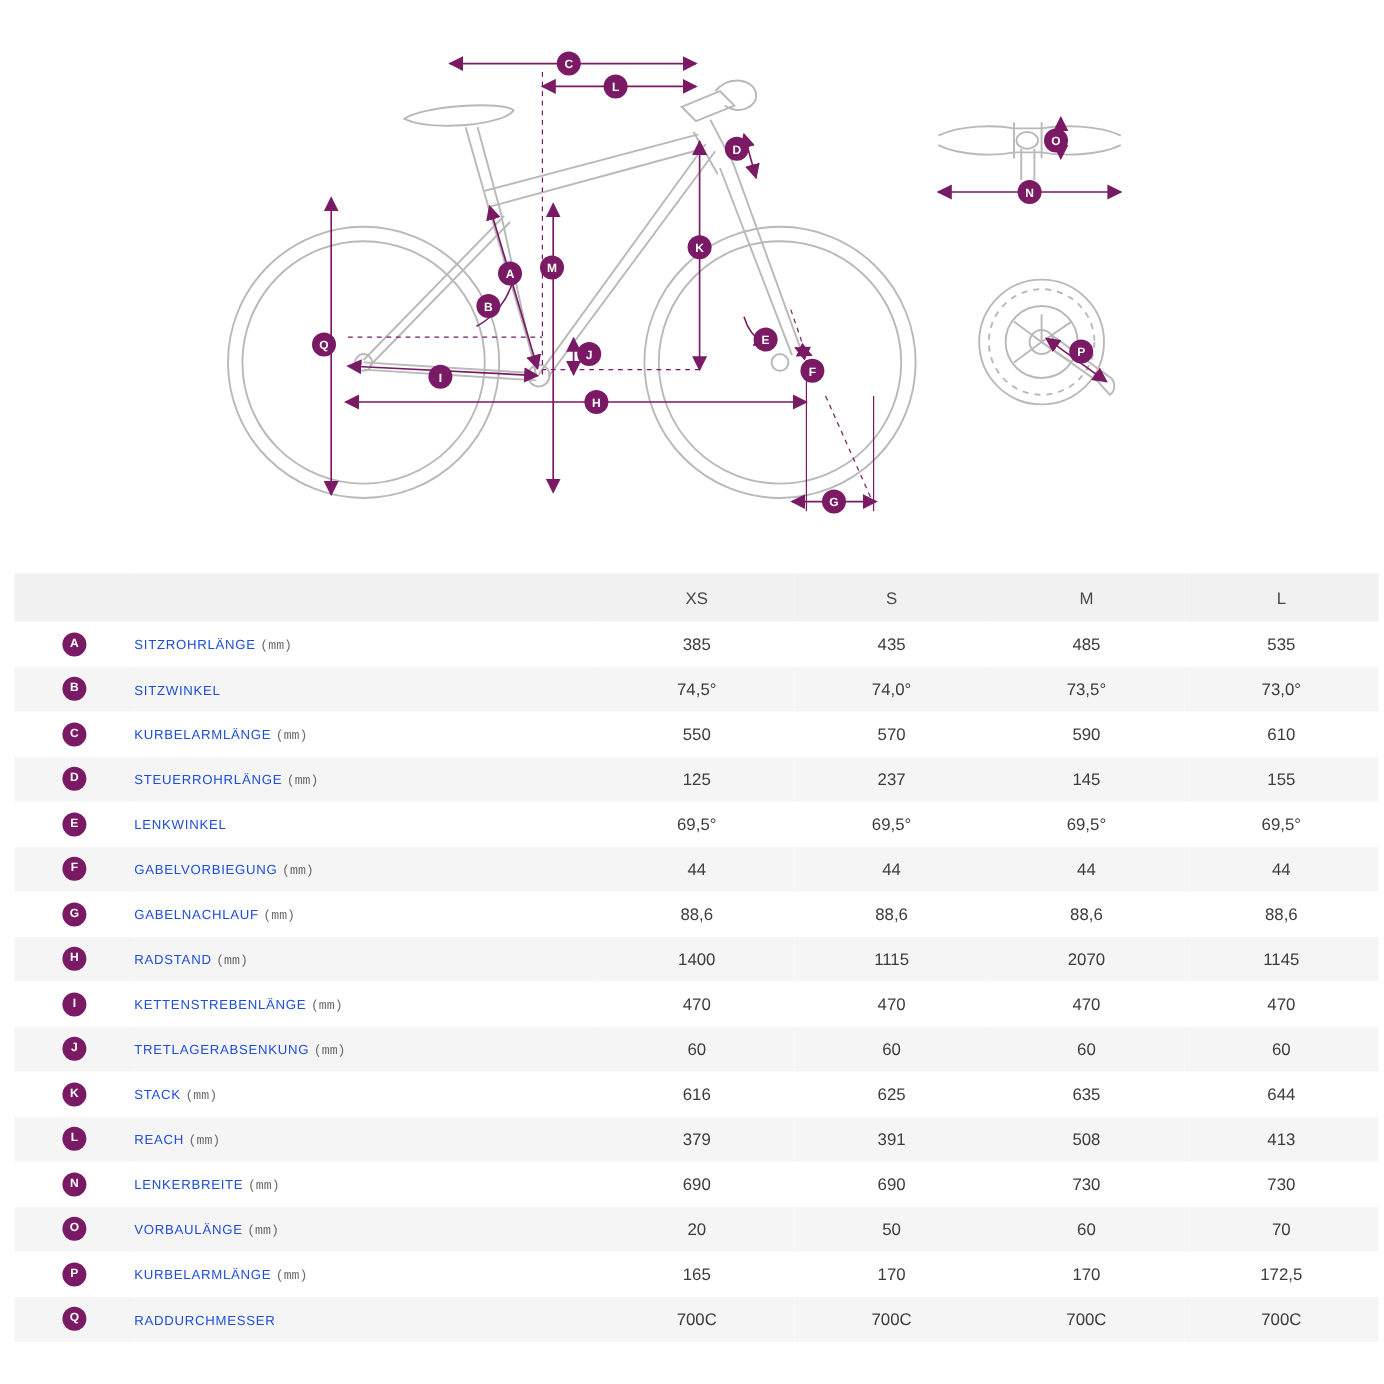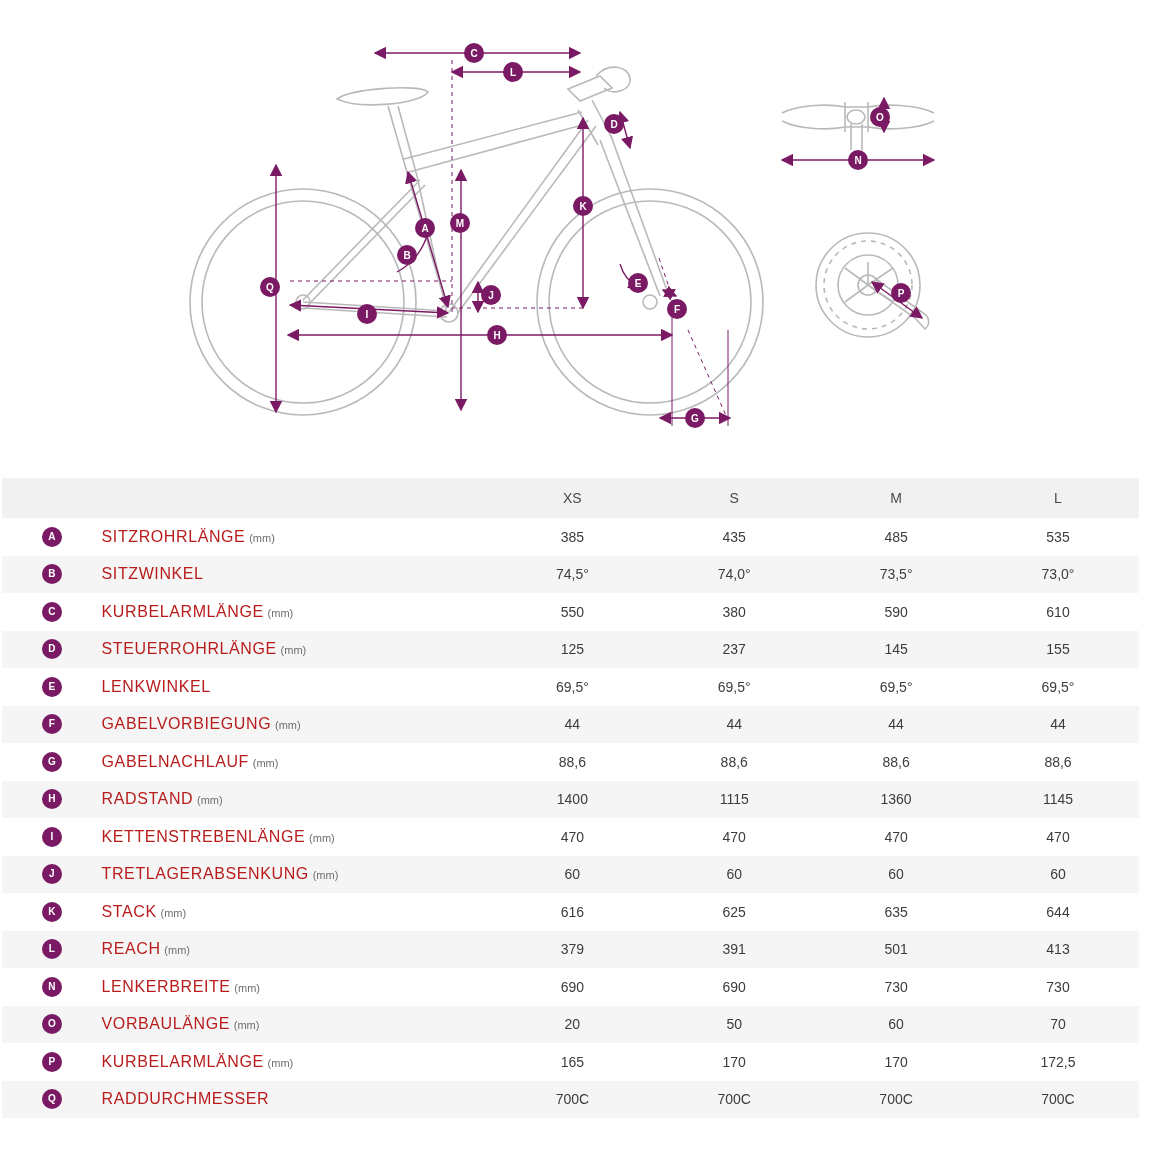--- a/index.html
+++ b/index.html
@@ -21,21 +21,21 @@
     position: absolute;
     left: 0; top: 0;
     width: 1153px;
     height: 470px;
   }
   #diagram svg { display: block; }
 
   
   #spec-table {
     position: absolute;
-    left: 2px;
+    left: 12px;
     top: 478px;
     width: 1137px;
     border-collapse: collapse;
     font-size: 13.5px;
     color: #3c3c3c;
   }
   #spec-table thead th {
     font-weight: normal;
     font-size: 14px;
     color: #4a4a4a;
@@ -69,28 +69,29 @@
     line-height: 20px;
     border-radius: 50%;
     background: #7b1a64;
     color: #ffffff;
     font-size: 10px;
     font-weight: bold;
     text-align: center;
     letter-spacing: 0;
   }
   .lbl {
-    font-size: 16px;
+    font-size: 11px;
     letter-spacing: .6px;
-    color: #b91c1c;
+    color: #1d4ed8;
   }
   .unit {
     font-size: 11px;
     letter-spacing: 0;
     color: #6d6d6d;
+    font-family: Liberation Mono, monospace;
   }
 </style>
 </head>
 <body>
 
 <div id="page">
 
   <div id="diagram">
     <svg width="1153" height="470" viewBox="0 0 1153 470" xmlns="http://www.w3.org/2000/svg">
       <defs>
@@ -306,21 +307,21 @@
           <td class="col-label"><span class="lbl">SITZWINKEL</span></td>
           <td class="col-val">74,5°</td>
           <td class="col-val">74,0°</td>
           <td class="col-val">73,5°</td>
           <td class="col-val">73,0°</td>
         </tr>
         <tr class="odd">
           <td class="col-badge"><span class="badge">C</span></td>
           <td class="col-label"><span class="lbl">KURBELARMLÄNGE</span> <span class="unit">(mm)</span></td>
           <td class="col-val">550</td>
-          <td class="col-val">380</td>
+          <td class="col-val">570</td>
           <td class="col-val">590</td>
           <td class="col-val">610</td>
         </tr>
         <tr class="even">
           <td class="col-badge"><span class="badge">D</span></td>
           <td class="col-label"><span class="lbl">STEUERROHRLÄNGE</span> <span class="unit">(mm)</span></td>
           <td class="col-val">125</td>
           <td class="col-val">237</td>
           <td class="col-val">145</td>
           <td class="col-val">155</td>
@@ -347,21 +348,21 @@
           <td class="col-val">88,6</td>
           <td class="col-val">88,6</td>
           <td class="col-val">88,6</td>
           <td class="col-val">88,6</td>
         </tr>
         <tr class="even">
           <td class="col-badge"><span class="badge">H</span></td>
           <td class="col-label"><span class="lbl">RADSTAND</span> <span class="unit">(mm)</span></td>
           <td class="col-val">1400</td>
           <td class="col-val">1115</td>
-          <td class="col-val">1360</td>
+          <td class="col-val">2070</td>
           <td class="col-val">1145</td>
         </tr>
         <tr class="odd">
           <td class="col-badge"><span class="badge">I</span></td>
           <td class="col-label"><span class="lbl">KETTENSTREBENLÄNGE</span> <span class="unit">(mm)</span></td>
           <td class="col-val">470</td>
           <td class="col-val">470</td>
           <td class="col-val">470</td>
           <td class="col-val">470</td>
         </tr>
@@ -379,21 +380,21 @@
           <td class="col-val">616</td>
           <td class="col-val">625</td>
           <td class="col-val">635</td>
           <td class="col-val">644</td>
         </tr>
         <tr class="even">
           <td class="col-badge"><span class="badge">L</span></td>
           <td class="col-label"><span class="lbl">REACH</span> <span class="unit">(mm)</span></td>
           <td class="col-val">379</td>
           <td class="col-val">391</td>
-          <td class="col-val">501</td>
+          <td class="col-val">508</td>
           <td class="col-val">413</td>
         </tr>
         <tr class="odd">
           <td class="col-badge"><span class="badge">N</span></td>
           <td class="col-label"><span class="lbl">LENKERBREITE</span> <span class="unit">(mm)</span></td>
           <td class="col-val">690</td>
           <td class="col-val">690</td>
           <td class="col-val">730</td>
           <td class="col-val">730</td>
         </tr>

